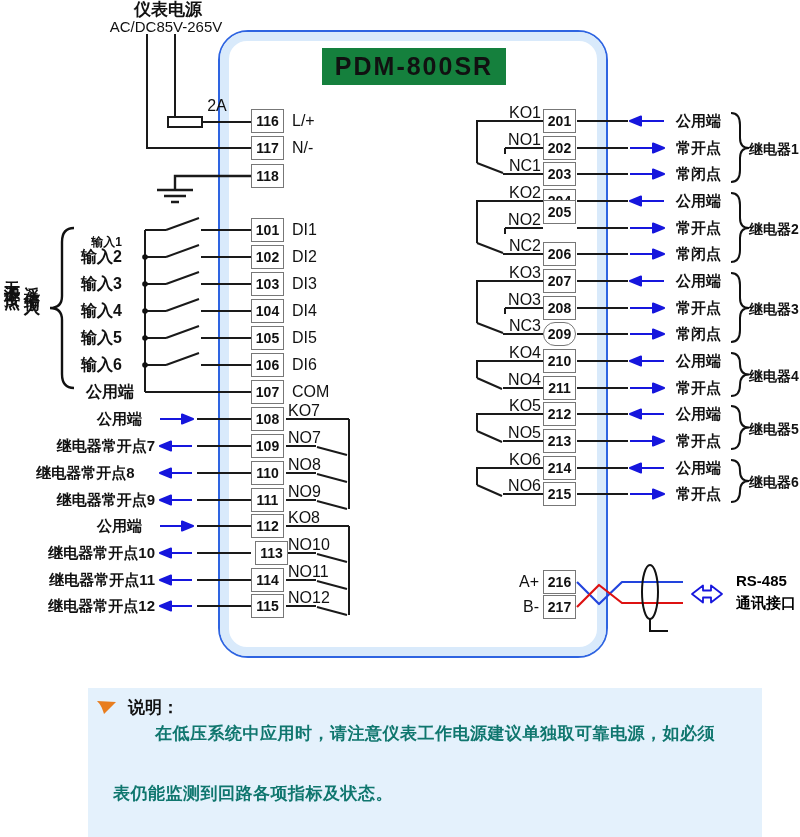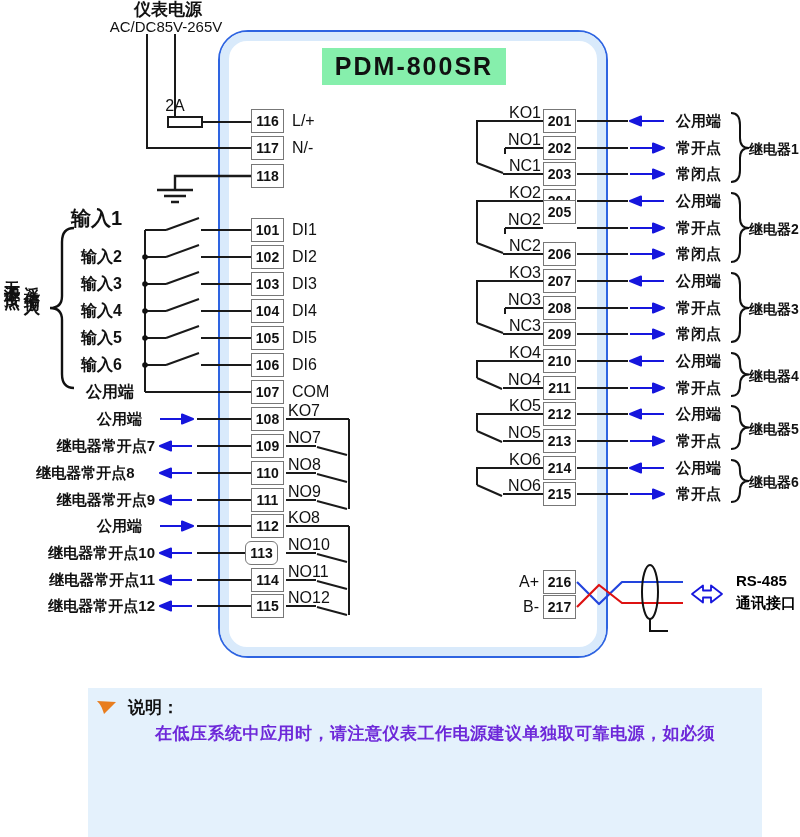--- a/index.html
+++ b/index.html
@@ -2,40 +2,40 @@
 <html><head>
 <meta charset="utf-8">
 <style>
   html,body{margin:0;padding:0;background:#fff;}
   #canvas{position:relative;width:800px;height:837px;background:#fff;overflow:hidden;
           font-family:"Liberation Sans",sans-serif;}
   #main-box{position:absolute;left:218px;top:30px;width:390px;height:628px;box-sizing:border-box;
             border:2px solid #2e64e1;border-radius:30px;z-index:1;}
   #main-box .band{position:absolute;inset:0;border:9px solid #d9eafb;border-radius:27px;}
   #wires{position:absolute;left:0;top:0;z-index:2;pointer-events:none;}
-  #title-box{position:absolute;left:322px;top:48px;width:184px;height:37px;background:#86efac;
+  #title-box{position:absolute;left:322px;top:48px;width:184px;height:37px;background:#15803d;
              text-align:center;line-height:37px;font-size:25px;font-weight:600;letter-spacing:2px;
              color:#111;z-index:3;}
   .term{position:absolute;width:33px;height:24px;background:#fff;border:1.5px solid #777;
         box-sizing:border-box;display:flex;align-items:center;justify-content:center;
         font-size:14px;font-weight:bold;color:#111;z-index:3;}
   .lab{position:absolute;z-index:3;color:#111;height:18px;line-height:18px;white-space:nowrap;}
   .lat{font-size:16px;}
   .cjk{font-size:15px;font-weight:bold;}
   .vtext{position:absolute;z-index:3;writing-mode:vertical-rl;font-size:16px;font-weight:bold;
          letter-spacing:3px;color:#111;}
   .r{text-align:right;}
   #note-box{position:absolute;left:88px;top:688px;width:674px;height:149px;background:#e4f1fc;z-index:1;}
   #note-title{position:absolute;left:128px;top:696px;font-size:17px;font-weight:bold;color:#111;z-index:3;}
-  .note-line{position:absolute;left:113px;font-size:17px;font-weight:600;color:#6d28d9;
+  .note-line{position:absolute;left:113px;font-size:17px;font-weight:600;color:#0f766e;
              letter-spacing:0.5px;z-index:3;white-space:nowrap;}
   #power-name{position:absolute;left:134px;top:1px;width:64px;text-align:center;font-size:17px;
               font-weight:bold;z-index:3;}
   #power-range{position:absolute;left:104px;top:18px;width:124px;text-align:center;font-size:15px;z-index:3;}
-  #fuse-label{position:absolute;left:160px;top:97px;width:30px;text-align:center;font-size:16px;z-index:3;}
+  #fuse-label{position:absolute;left:174px;top:97px;width:30px;text-align:center;font-size:16px;z-index:3;padding-left:28px;}
   #comm-l1{position:absolute;left:736px;top:572px;font-size:15px;font-weight:600;z-index:3;}
   #comm-l2{position:absolute;left:736px;top:594px;font-size:15px;font-weight:600;z-index:3;}
 </style>
 </head>
 <body>
 
 <div id="canvas">
 
   <div id="main-box">
       <div class="band"></div>
@@ -49,20 +49,21 @@
 
   <div class="vtext" style="left:1px;top:269px;">无源干接点</div>
   <div class="vtext" style="left:21px;top:274px;letter-spacing:4px;">遥信输入</div>
 
   <div id="comm-l1">RS-485</div>
   <div id="comm-l2">通讯接口</div>
 
   <div id="note-box"></div>
   <div id="note-title">说明：</div>
   <div class="note-line" style="top:722px;padding-left:42px;">在低压系统中应用时，请注意仪表工作电源建议单独取可靠电源，如必须</div>
+  <div class="note-line" style="top:782px;">表仍能监测到回路各项指标及状态。</div>
 
   <svg id="wires" width="800" height="837" viewBox="0 0 800 837">
 
     <path d="M147,34 V148 H251 M175,34 V122 M175,122 H251" stroke="#1a1a1a" stroke-width="2" fill="none"></path>
     <rect x="168" y="117" width="34" height="10" fill="#fff" stroke="#1a1a1a" stroke-width="2"></rect>
     <path d="M251,176 H175 V189 M157,190 H193 M164,196 H186 M171,202 H179" stroke="#1a1a1a" stroke-width="2.4" fill="none"></path>
 
     <path fill="none" stroke="#1a1a1a" stroke-width="2" d="
       M543,121 H477 V163 M477,163 L503,173 M543,174 H503 M543,148 H505 M505,148 V154
       M543,201 H477 V243 M477,243 L503,253 M543,254 H503 M543,228 H505 M505,228 V234
@@ -131,21 +132,21 @@
     <div class="term" style="left: 251px; top: 407px;">108</div>
     <div class="lab lat" style="left: 288px; top: 402px;">KO7</div>
     <div class="term" style="left: 251px; top: 434px;">109</div>
     <div class="lab lat" style="left: 288px; top: 429px;">NO7</div>
     <div class="term" style="left: 251px; top: 461px;">110</div>
     <div class="lab lat" style="left: 288px; top: 456px;">NO8</div>
     <div class="term" style="left: 251px; top: 488px;">111</div>
     <div class="lab lat" style="left: 288px; top: 483px;">NO9</div>
     <div class="term" style="left: 251px; top: 514px;">112</div>
     <div class="lab lat" style="left: 288px; top: 509px;">KO8</div>
-    <div class="term" style="left: 245px; top: 541px; border-radius: 6px;">113</div>
+    <div class="term" style="left: 255px; top: 541px;">113</div>
     <div class="lab lat" style="left: 288px; top: 536px;">NO10</div>
     <div class="term" style="left: 251px; top: 568px;">114</div>
     <div class="lab lat" style="left: 288px; top: 563px;">NO11</div>
     <div class="term" style="left: 251px; top: 594px;">115</div>
     <div class="lab lat" style="left: 288px; top: 589px;">NO12</div>
     <div class="term" style="left: 543px; top: 109px;">201</div>
     <div class="lab lat r" style="left: 470px; width: 71px; top: 104px;">KO1</div>
     <div class="term" style="left: 543px; top: 136px;">202</div>
     <div class="lab lat r" style="left: 470px; width: 71px; top: 131px;">NO1</div>
     <div class="term" style="left: 543px; top: 162px;">203</div>
@@ -153,39 +154,39 @@
     <div class="term" style="left: 543px; top: 189px;">204</div>
     <div class="lab lat r" style="left: 470px; width: 71px; top: 184px;">KO2</div>
     <div class="term" style="left: 543px; top: 200px;">205</div>
     <div class="lab lat r" style="left: 470px; width: 71px; top: 211px;">NO2</div>
     <div class="term" style="left: 543px; top: 242px;">206</div>
     <div class="lab lat r" style="left: 470px; width: 71px; top: 237px;">NC2</div>
     <div class="term" style="left: 543px; top: 269px;">207</div>
     <div class="lab lat r" style="left: 470px; width: 71px; top: 264px;">KO3</div>
     <div class="term" style="left: 543px; top: 296px;">208</div>
     <div class="lab lat r" style="left: 470px; width: 71px; top: 291px;">NO3</div>
-    <div class="term" style="left: 543px; top: 322px;">209</div>
+    <div class="term" style="left: 543px; top: 322px; border-radius: 12px;">209</div>
     <div class="lab lat r" style="left: 470px; width: 71px; top: 317px;">NC3</div>
     <div class="term" style="left: 543px; top: 349px;">210</div>
     <div class="lab lat r" style="left: 470px; width: 71px; top: 344px;">KO4</div>
     <div class="term" style="left: 543px; top: 376px;">211</div>
     <div class="lab lat r" style="left: 470px; width: 71px; top: 371px;">NO4</div>
     <div class="term" style="left: 543px; top: 402px;">212</div>
     <div class="lab lat r" style="left: 470px; width: 71px; top: 397px;">KO5</div>
     <div class="term" style="left: 543px; top: 429px;">213</div>
     <div class="lab lat r" style="left: 470px; width: 71px; top: 424px;">NO5</div>
     <div class="term" style="left: 543px; top: 456px;">214</div>
     <div class="lab lat r" style="left: 470px; width: 71px; top: 451px;">KO6</div>
     <div class="term" style="left: 543px; top: 482px;">215</div>
     <div class="lab lat r" style="left: 470px; width: 71px; top: 477px;">NO6</div>
     <div class="term" style="left: 543px; top: 570px;">216</div>
     <div class="lab lat r" style="left: 498px; width: 41px; top: 573px;">A+</div>
     <div class="term" style="left: 543px; top: 595px;">217</div>
     <div class="lab lat r" style="left: 498px; width: 41px; top: 598px;">B-</div>
-    <div class="lab cjk r" style="left: 58px; width: 64px; top: 209px; font-size: 20px;">输入1</div>
+    <div class="lab cjk r" style="left: 58px; width: 64px; top: 233px; font-size: 12px;">输入1</div>
     <div class="lab cjk r" style="left: 58px; width: 64px; top: 248px; font-size: 16px;">输入2</div>
     <div class="lab cjk r" style="left: 58px; width: 64px; top: 275px; font-size: 16px;">输入3</div>
     <div class="lab cjk r" style="left: 58px; width: 64px; top: 302px; font-size: 16px;">输入4</div>
     <div class="lab cjk r" style="left: 58px; width: 64px; top: 329px; font-size: 16px;">输入5</div>
     <div class="lab cjk r" style="left: 58px; width: 64px; top: 356px; font-size: 16px;">输入6</div>
     <div class="lab cjk r" style="left: 58px; width: 76px; top: 383px; font-size: 16px;">公用端</div>
     <div class="lab cjk r" style="left: 40px; width: 102px; top: 410px;">公用端</div>
     <div class="lab cjk r" style="left: 40px; width: 115px; top: 437px;">继电器常开点7</div>
     <div class="lab cjk r" style="left: 28px; width: 115px; top: 464px; text-align: center;">继电器常开点8</div>
     <div class="lab cjk r" style="left: 40px; width: 115px; top: 491px;">继电器常开点9</div>

